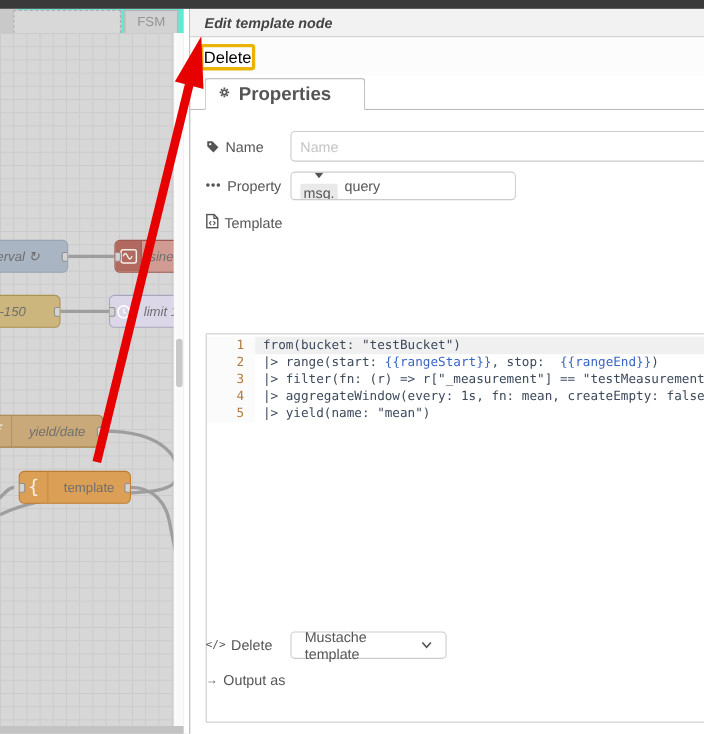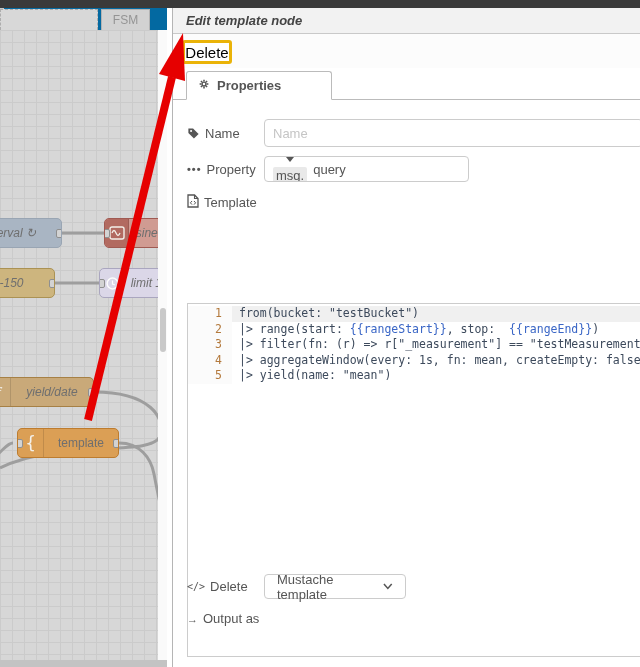--- a/index.html
+++ b/index.html
@@ -2,21 +2,21 @@
 <html><head>
 <meta charset="utf-8">
 <style>
   * { margin:0; padding:0; box-sizing:border-box; }
   html,body { width:640px; height:667px; overflow:hidden; background:#fff;
               font-family:"Liberation Sans", sans-serif; }
   .top-strip { position:absolute; left:0; top:0; width:640px; height:8px; background:#3a3a3a; z-index:5;}
 
   
   .workspace { position:absolute; left:0; top:8px; width:172px; height:659px; background:#c9c9c9; }
-  .tabbar { position:absolute; left:4px; top:0; width:172px; height:22px; background:#0369a1; }
+  .tabbar { position:absolute; left:16px; top:0; width:172px; height:22px; background:#5eead4; }
   .ghost-tab { position:absolute; left:-4px; top:1px; width:98px; height:21px; background:#d8d8d8;
                border:1px dashed #adadad; border-bottom:none; }
   .fsm-tab { position:absolute; left:97px; top:1px; width:49px; height:21px; background:#d2d2d2;
              border:1px solid #b3b3b3; border-bottom:none; color:#949494; font-size:12px;
              text-align:center; line-height:20px; }
   .canvas { position:absolute; left:0; top:22px; width:158px; height:630px; overflow:hidden;
             background:#d7d7d7;
             background-image:linear-gradient(#cbcbcb 1px, transparent 1px),
                              linear-gradient(90deg,#cbcbcb 1px, transparent 1px);
             background-size:12px 12px; }
@@ -42,21 +42,21 @@
                  border-bottom:1px solid #c9c9c9; font-size:13px; font-weight:bold; color:#444;
                  line-height:26px; padding-left:13px;font-style:italic; }
   .tray-toolbar { position:absolute; left:0; top:26px; width:100%; height:34px; background:#fcfcfc; }
   .btn-delete { position:absolute; left:9px; top:6px; width:50px; height:24px; background:#fff;
                 border:3px solid #eab308; border-radius:3px; color:#000000; font-size:15px;
                 font-family:"Liberation Sans",sans-serif; }
   .tabsrow { position:absolute; left:0; top:60px; width:100%; height:32px; border-bottom:1px solid #bbb; }
   .prop-tab { position:absolute; left:13px; bottom:-1px; width:146px; height:29px; background:#fff;
               border:1px solid #bbb; border-bottom:1px solid #fff; border-radius:3px 3px 0 0;
               display:flex; align-items:center; gap:6px; padding-left:10px;
-              font-size:13px; font-weight:bold; color:#555; }
+              font-size:17px; font-weight:bold; color:#555; }
   .form { position:absolute; left:0; top:92px; width:100%; }
   .frow { position:absolute; left:14px; display:flex; align-items:center; }
   .flabel { width:77px; font-size:13px; color:#555; display:flex; align-items:center; gap:5px; flex:0 0 auto;}
   .flabel .licon { color:#555; font-size:11px; display:inline-flex; }
   .txt-input { height:28px; border:1px solid #ccc; border-radius:4px; padding:0 8px; font-size:13px;
                color:#555; font-family:"Liberation Sans",sans-serif; outline:none; }
   .txt-input::placeholder { color:#c5c5c5; }
   .typed-input { display:flex; align-items:center; width:205px; height:26px; border:1px solid #ccc;
                  border-radius:4px; overflow:hidden; background:#fff; }
   .ti-btn { display:flex; align-items:center; gap:5px; padding:0 6px 0 8px; height:100%; cursor:pointer;flex-direction:column; }

